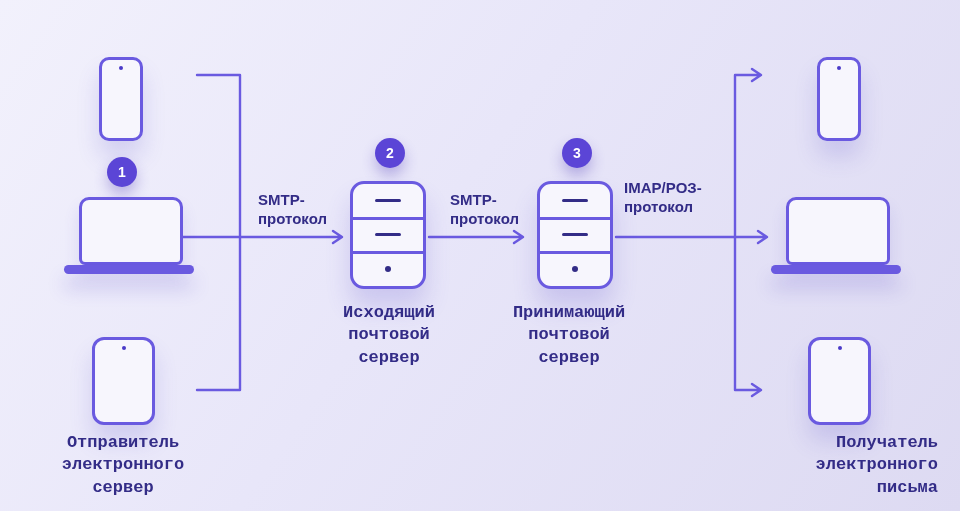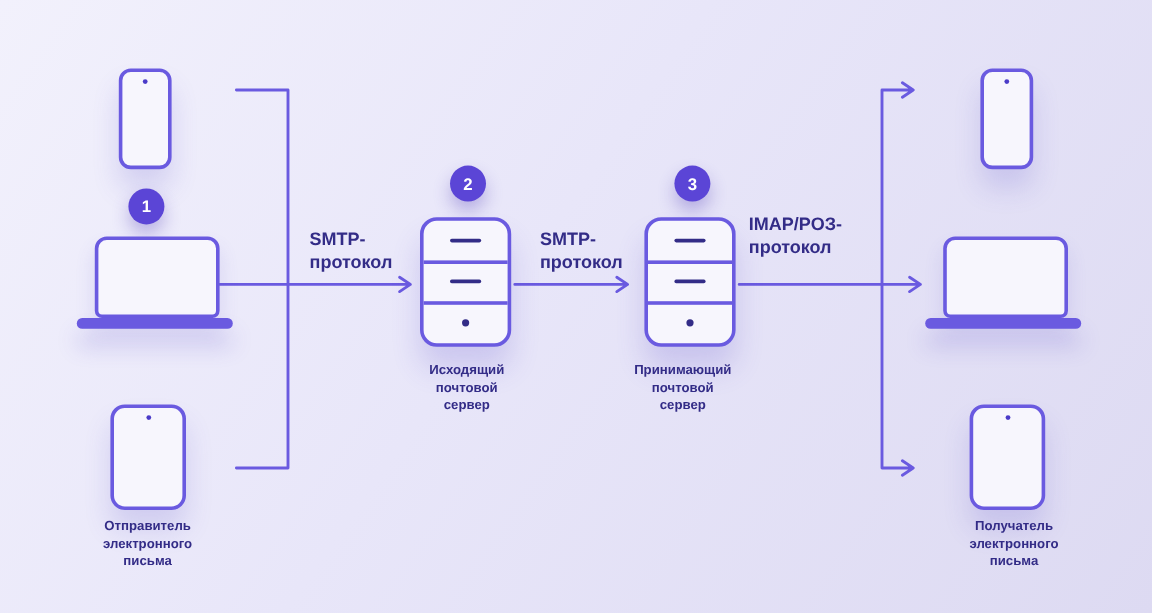--- a/index.html
+++ b/index.html
@@ -65,24 +65,25 @@
     width:30px;height:30px;border-radius:50%;
     background:var(--badge);color:#fff;
     font-size:14px;font-weight:bold;
     display:flex;align-items:center;justify-content:center;
     box-shadow:0 8px 14px rgba(70,50,180,.32);
   }
   
   .label{
     color:var(--ink);
     font-weight:bold;
-    font-size:11px;
+    font-size:17px;
     line-height:1.32;
     text-align:center;
     white-space:pre-line;
+    font-family:Liberation Mono, monospace;
   }
   .proto{
     color:var(--ink);
     font-weight:bold;
     font-size:15px;
     line-height:1.28;
     text-align:left;
     white-space:pre-line;
   }
   svg.connectors{position:absolute;left:0;top:0;pointer-events:none;}
@@ -115,21 +116,21 @@
 
   <div class="abs laptop-screen" style="left:79px;top:197px;width:98px;height:62px;"></div>
   <div class="abs laptop-base" style="left:64px;top:265px;width:130px;"></div>
 
   <div class="abs tablet" style="left:92px;top:337px;width:57px;height:82px;">
     <span class="cam"></span>
   </div>
 
   <div class="abs label" style="left:30px;top:432px;width:186px;">Отправитель
 электронного
-письма</div>
+сервер</div>
 
   <div class="abs proto" style="left:258px;top:190px;width:110px;">SMTP-
 протокол</div>
   <div class="abs proto" style="left:450px;top:190px;width:110px;">SMTP-
 протокол</div>
   <div class="abs proto" style="left:624px;top:178px;width:120px;">IMAP/POЗ-
 протокол</div>
 
   <div class="abs badge" style="left:375px;top:138px;">2</div>
   <div class="abs server" style="left:350px;top:181px;width:70px;height:102px;">
@@ -159,17 +160,17 @@
     <span class="cam"></span>
   </div>
 
   <div class="abs laptop-screen" style="left:786px;top:197px;width:98px;height:62px;"></div>
   <div class="abs laptop-base" style="left:771px;top:265px;width:130px;"></div>
 
   <div class="abs tablet" style="left:808px;top:337px;width:57px;height:82px;">
     <span class="cam"></span>
   </div>
 
-  <div class="abs label" style="left:752px;top:432px;width:186px;">Получатель
+  <div class="abs label" style="left:752px;top:432px;width:186px;text-align:right;">Получатель
 электронного
 письма</div>
 
 </div>
 
 </body></html>

